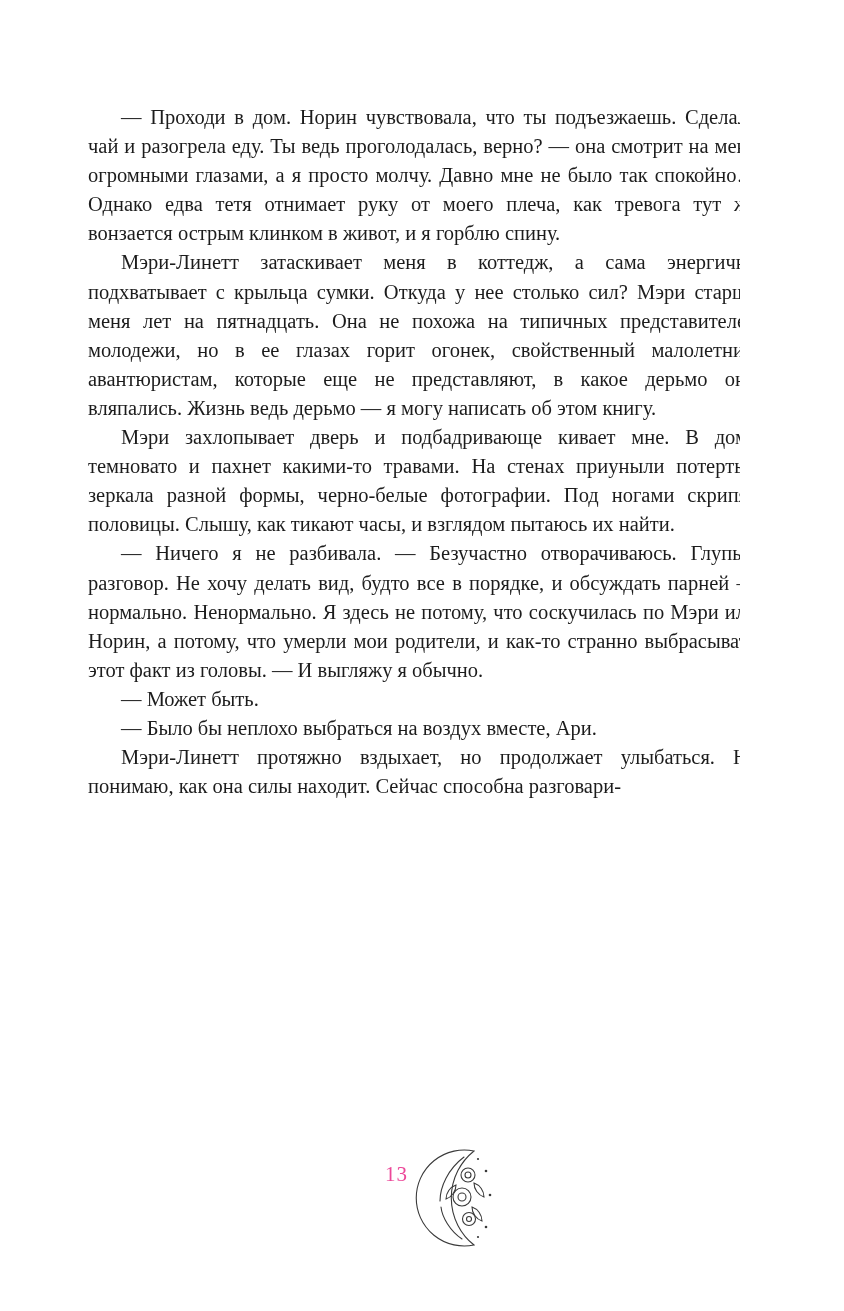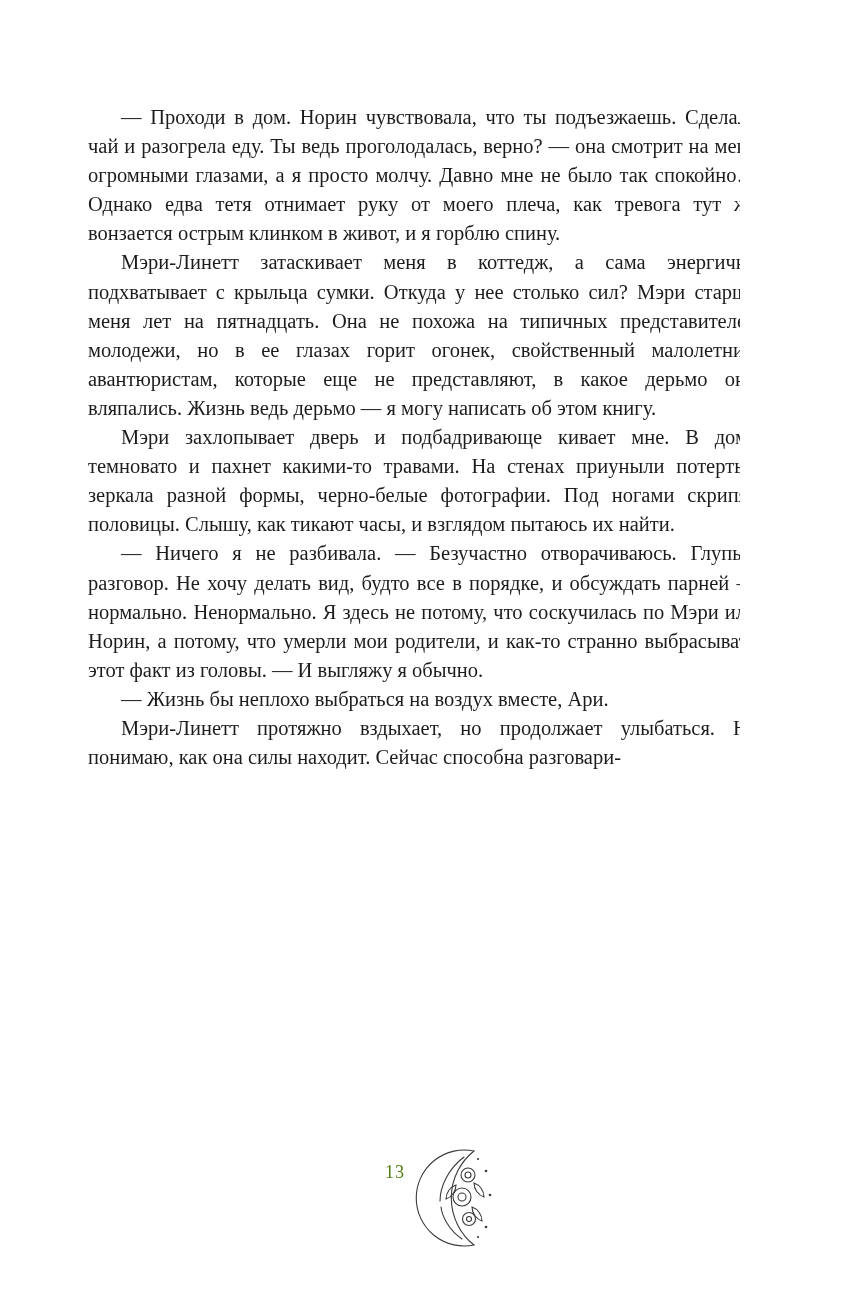--- a/index.html
+++ b/index.html
@@ -33,23 +33,23 @@
   }
   .text-block p.para {
     margin: 0;
     padding: 0;
     text-indent: 33px;
   }
   .page-number {
     position: absolute;
     top: 1162px;
     left: 385px;
-    font-size: 18px;
+    font-size: 21px;
     letter-spacing: 1px;
-    color: #4d7c0f;
+    color: #ec4899;
     font-family: "Liberation Serif", "DejaVu Serif", serif;
   }
   .moon-wrap {
     position: absolute;
     top: 1143px;
     left: 412px;
     width: 92px;
     height: 112px;
   }
   svg .ink {
@@ -94,21 +94,22 @@
       <path class="ink" d="M33,4 C20,24 13,52 22,88"></path>
       <path class="ink" d="M33,4 C46,26 50,56 40,90"></path>
     </svg>
   </div>
 
   <div class="text-block">
       <p class="para">— Проходи в дом. Норин чувствовала, что ты подъезжаешь. Сделала чай и разогрела еду. Ты ведь проголодалась, верно? — она смотрит на меня огромными глазами, а я просто молчу. Давно мне не было так спокойно… Однако едва тетя отнимает руку от моего плеча, как тревога тут же вонзается острым клинком в живот, и я горблю спину.</p>
       <p class="para">Мэри-Линетт затаскивает меня в коттедж, а сама энергично подхватывает с крыльца сумки. Откуда у нее столько сил? Мэри старше меня лет на пятнадцать. Она не похожа на типичных представителей молодежи, но в ее глазах горит огонек, свойственный малолетним авантюристам, которые еще не представляют, в какое дерьмо они вляпались. Жизнь ведь дерьмо — я могу написать об этом книгу.</p>
       <p class="para">Мэри захлопывает дверь и подбадривающе кивает мне. В доме темновато и пахнет какими-то травами. На стенах приуныли потертые зеркала разной формы, черно-белые фотографии. Под ногами скрипят половицы. Слышу, как тикают часы, и взглядом пытаюсь их найти.</p>
       <p class="para">— Ничего я не разбивала. — Безучастно отворачиваюсь. Глупый разговор. Не хочу делать вид, будто все в порядке, и обсуждать парней — нормально. Ненормально. Я здесь не потому, что соскучилась по Мэри или Норин, а потому, что умерли мои родители, и как-то странно выбрасывать этот факт из головы. — И выгляжу я обычно.</p>
-      <p class="para">— Жизнь бы неплохо выбраться на воздух вместе, Ари.</p>
+      <p class="para">— Может быть.</p>
+      <p class="para">— Было бы неплохо выбраться на воздух вместе, Ари.</p>
       <p class="para">Мэри-Линетт протяжно вздыхает, но продолжает улыбаться. Не понимаю, как она силы находит. Сейчас способна разговари-</p>
     </div>
 
   <span class="page-number">13</span>
 
   <div class="moon-wrap">
     <svg viewBox="0 0 92 112" width="92" height="112">
 
       <path class="ink" d="M62,8 A48,48 0 1 0 62,102 A60,60 0 0 1 62,8 Z"></path>
 

